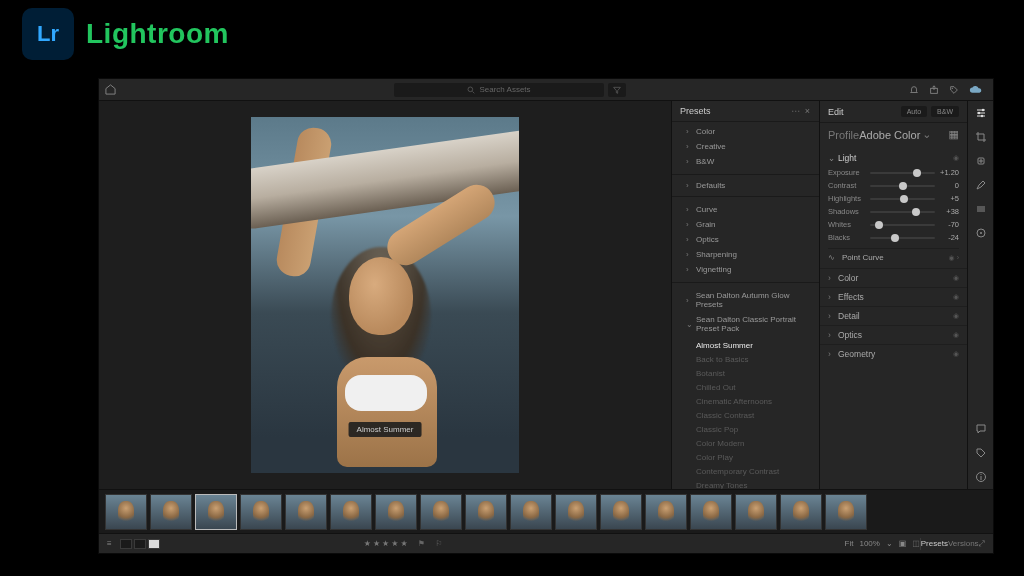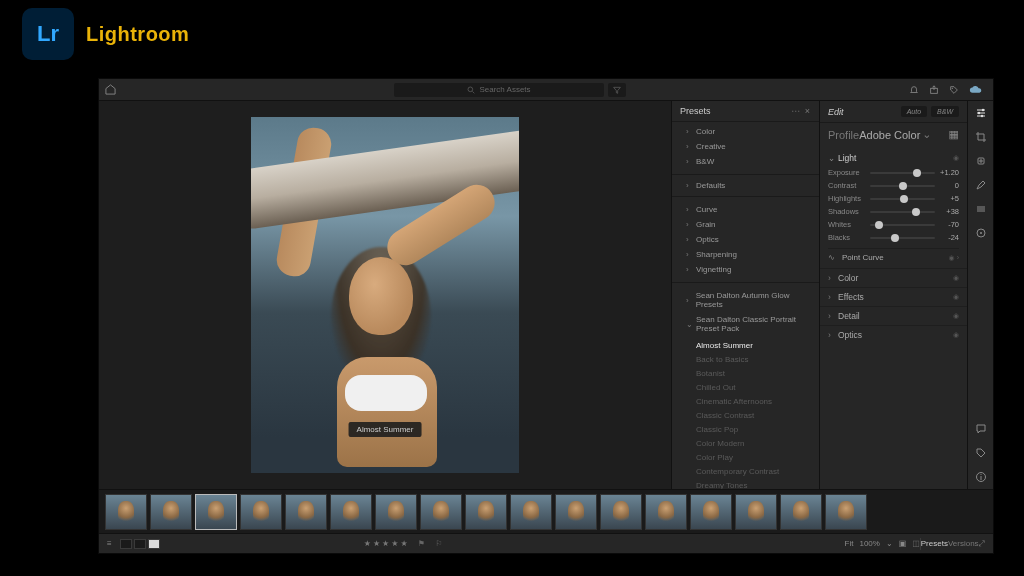--- a/index.html
+++ b/index.html
@@ -12,21 +12,21 @@
     overflow: hidden;
     position: relative;
   }
   
   .brand { position: absolute; top: 8px; left: 22px; display: flex; align-items: center; gap: 12px; }
   .brand-logo {
     width: 52px; height: 52px; border-radius: 10px;
     background: #001e36; display: flex; align-items: center; justify-content: center;
     color: #31a8ff; font-weight: 700; font-size: 22px;
   }
-  .brand-name { color: #eab308; font-size: 20px; font-weight: 800; letter-spacing: 0.5px; }
+  .brand-name { color: #22c55e; font-size: 28px; font-weight: 800; letter-spacing: 0.5px; }
   
   .app {
     position: absolute; top: 78px; left: 98px;
     width: 896px; height: 476px;
     background: #1e1e1e;
     border: 1px solid #0a0a0a;
     display: flex; flex-direction: column;
   }
   .topbar {
     height: 22px; background: #262626; display: flex; align-items: center;
@@ -103,21 +103,21 @@
   .pg.open::before { content:"⌄"; }
   .divider { height:1px; background:#1a1a1a; margin:3px 0;}
   .preset-list { flex:1; overflow:hidden; padding-left:18px;}
   .preset { padding: 2.5px 6px; color:#5a5a5a; cursor:pointer; white-space:nowrap; overflow:hidden; text-overflow:ellipsis;}
   .preset.active { color:#e8e8e8; }
   
   .edit-panel {
     width: 148px; background: #262626; border-left:1px solid #111;
     display:flex; flex-direction:column; font-size:8px;
   }
-  .edit-head { padding:5px 8px; display:flex; align-items:center; gap:4px; color:#ccc; font-size:9px; border-bottom:1px solid #1a1a1a;font-style:italic;}
+  .edit-head { padding:5px 8px; display:flex; align-items:center; gap:4px; color:#ccc; font-size:9px; border-bottom:1px solid #1a1a1a;}
   .pill { background:#1a1a1a; color:#888; padding:2px 6px; border-radius:2px; font-size:7px; cursor:pointer;}
   .profile-row { padding:5px 8px; display:flex; align-items:center; color:#777; font-size:11px;}
   .profile-row .val { color:#aaa; margin-left:0;}
   .profile-row .chev { margin-left:2px;}
   .profile-row .grid { margin-left:auto; color:#888;}
   .section { padding: 4px 8px; }
   .sec-head { display:flex; align-items:center; color:#ccc; font-size:8.5px; padding:3px 0; cursor:pointer;}
   .sec-head::before { content:"⌄"; color:#888; width:10px; display:inline-block;}
   .sec-head .eye { margin-left:auto; color:#555; font-size:7px;}
   .slider-row { display:flex; align-items:center; padding:2px 0; gap:4px;}
@@ -342,20 +342,24 @@
             <span class="eye">◉</span>
           </div>
           <div class="sec-item">
             <span>Detail</span>
             <span class="eye">◉</span>
           </div>
           <div class="sec-item">
             <span>Optics</span>
             <span class="eye">◉</span>
           </div>
+          <div class="sec-item">
+            <span>Geometry</span>
+            <span class="eye">◉</span>
+          </div>
         </div>
     </div>
 
     <div class="tool-rail">
       <span class="active">
         <svg width="12" height="12" viewBox="0 0 12 12">
             <line x1="2" y1="3" x2="10" y2="3" stroke="#e0e0e0"></line>
             <line x1="2" y1="6" x2="10" y2="6" stroke="#e0e0e0"></line>
             <line x1="2" y1="9" x2="10" y2="9" stroke="#e0e0e0"></line>
             <circle cx="8" cy="3" r="1.2" fill="#e0e0e0"></circle>

